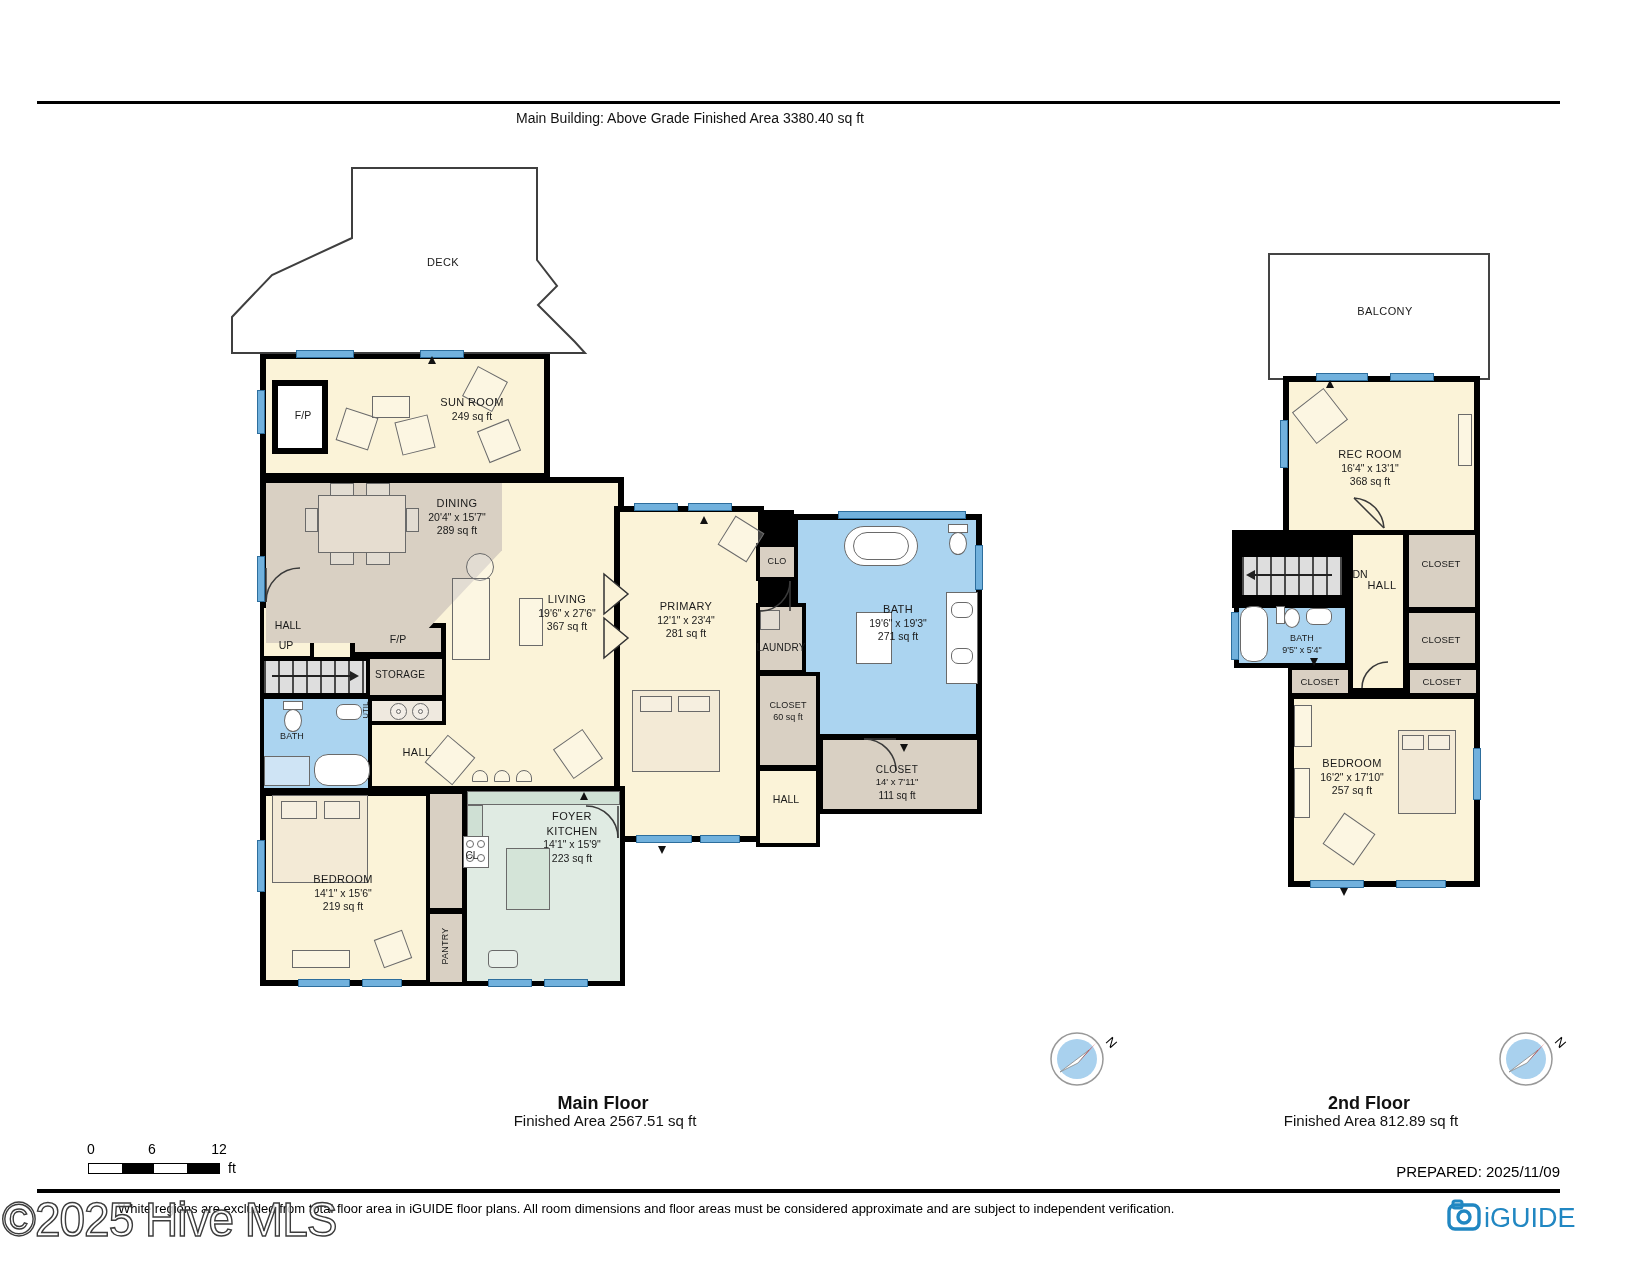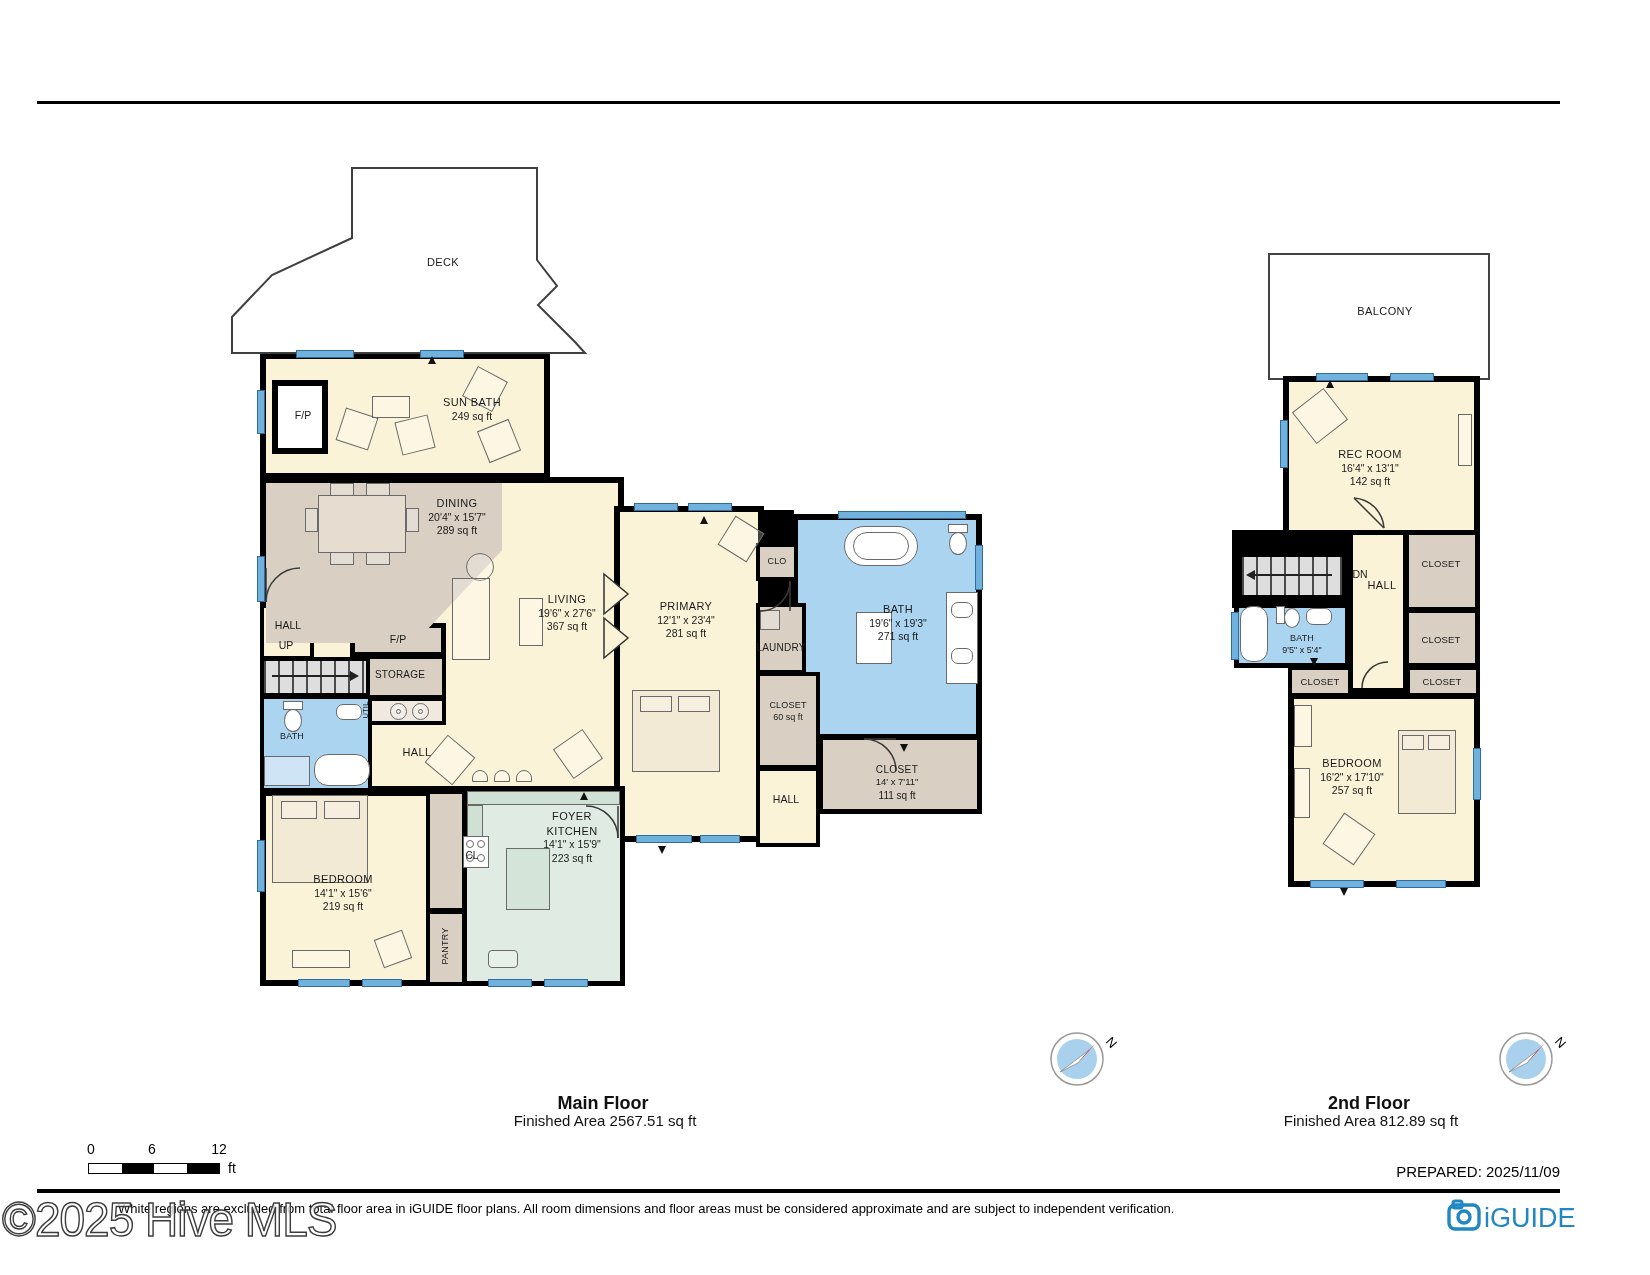--- a/index.html
+++ b/index.html
@@ -44,20 +44,21 @@
   .prepared{position:absolute;font-size:15px;color:#000;text-align:right;z-index:50}
   .scale-num{position:absolute;font-size:14px;color:#000;transform:translate(-50%,0);z-index:50}
   .scale-ft{position:absolute;font-size:14px;color:#000;z-index:50}
 </style>
 </head>
 <body>
 
 <div id="canvas">
 
   <div class="rule" style="left:37px;top:101px;width:1523px;height:3px"></div>
+  <div class="hdr-sub">Main Building: Above Grade Finished Area 3380.40 sq ft</div>
 
   <svg class="arcsvg" style="left:210px;top:150px" width="400" height="215">
     <polygon points="142,18 327,18 327,110 347,136 328,155 365,192 375,203 22,203 22,167 62,125 142,88" fill="#ffffff" stroke="#3f3f3f" stroke-width="2"></polygon>
   </svg>
   <div class="lbl" style="left:443px;top:262px">
     <div class="nm">DECK</div>
   </div>
 
   <div class="room cream b6" style="left:260px;top:353px;width:290px;height:126px"></div>
   <div class="room cream b6" style="left:260px;top:477px;width:364px;height:315px"></div>
@@ -196,21 +197,21 @@
       <line x1="2" y1="2" x2="34" y2="2" stroke="#3a3a3a" stroke-width="1.5"></line>
   </svg>
 
   <div class="tri tri-u" style="left:428px;top:356px"></div>
   <div class="tri tri-u" style="left:700px;top:516px"></div>
   <div class="tri tri-u" style="left:580px;top:792px"></div>
   <div class="tri tri-d" style="left:658px;top:846px"></div>
   <div class="tri tri-d" style="left:900px;top:744px"></div>
 
   <div class="lbl" style="left:472px;top:409px">
-    <div class="nm">SUN BATH</div>
+    <div class="nm">SUN ROOM</div>
     <div class="dm">249 sq ft</div>
   </div>
   <div class="lbl" style="left:303px;top:416px">
     <div class="dm">F/P</div>
   </div>
   <div class="lbl" style="left:457px;top:517px">
     <div class="nm">DINING</div>
     <div class="dm">20'4" x 15'7"</div>
     <div class="dm">289 sq ft</div>
   </div>
@@ -333,21 +334,21 @@
   <svg class="arcsvg" style="left:1360px;top:660px" width="30" height="30">
     <path d="M2,28 A26,26 0 0 1 28,2" fill="none" stroke="#3a3a3a" stroke-width="1.5"></path>
   </svg>
   <div class="tri tri-u" style="left:1326px;top:380px"></div>
   <div class="tri tri-d" style="left:1340px;top:888px"></div>
   <div class="tri tri-d" style="left:1310px;top:658px"></div>
 
   <div class="lbl" style="left:1370px;top:468px">
     <div class="nm">REC ROOM</div>
     <div class="dm">16'4" x 13'1"</div>
-    <div class="dm">142 sq ft</div>
+    <div class="dm">368 sq ft</div>
   </div>
   <div class="lbl" style="left:1360px;top:575px">
     <div class="dm">DN</div>
   </div>
   <div class="lbl" style="left:1382px;top:585px">
     <div class="nm">HALL</div>
   </div>
   <div class="lbl sm" style="left:1441px;top:564px">
     <div class="nm" style="font-size:9.5px">CLOSET</div>
   </div>

